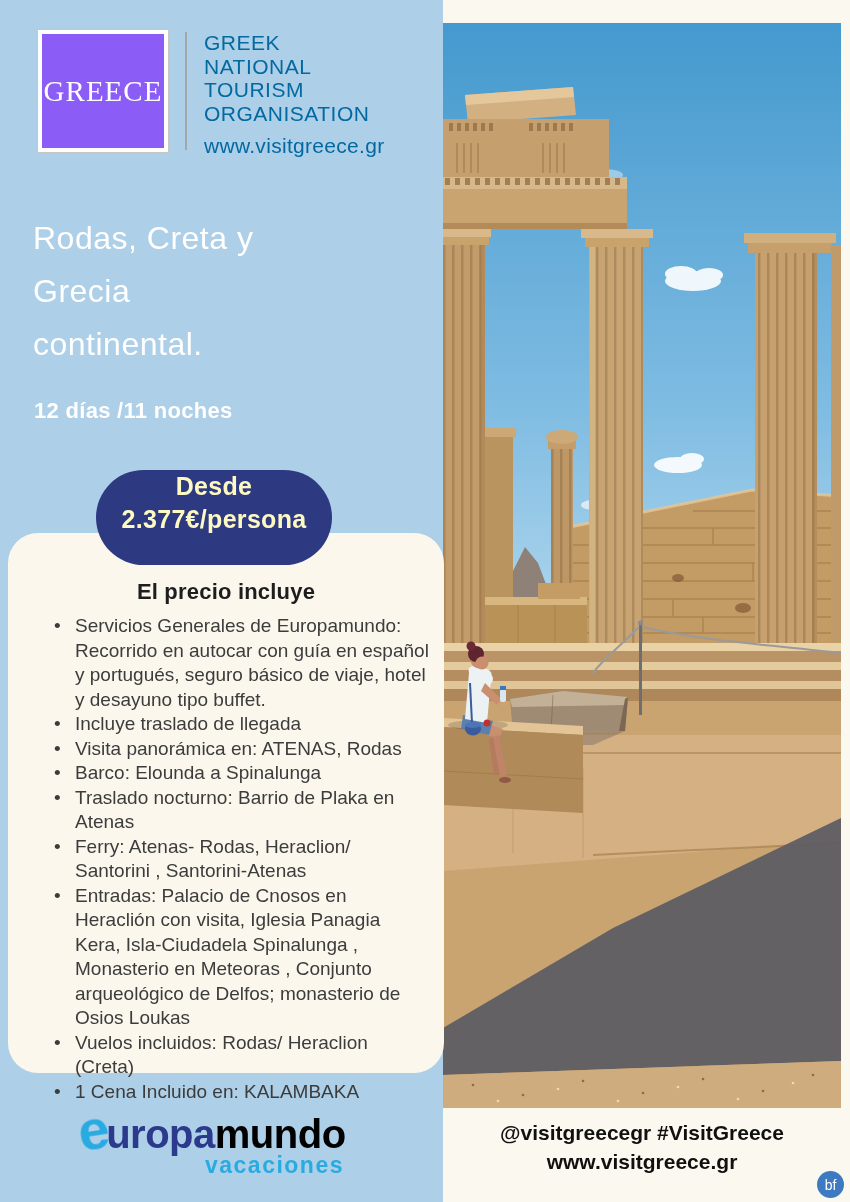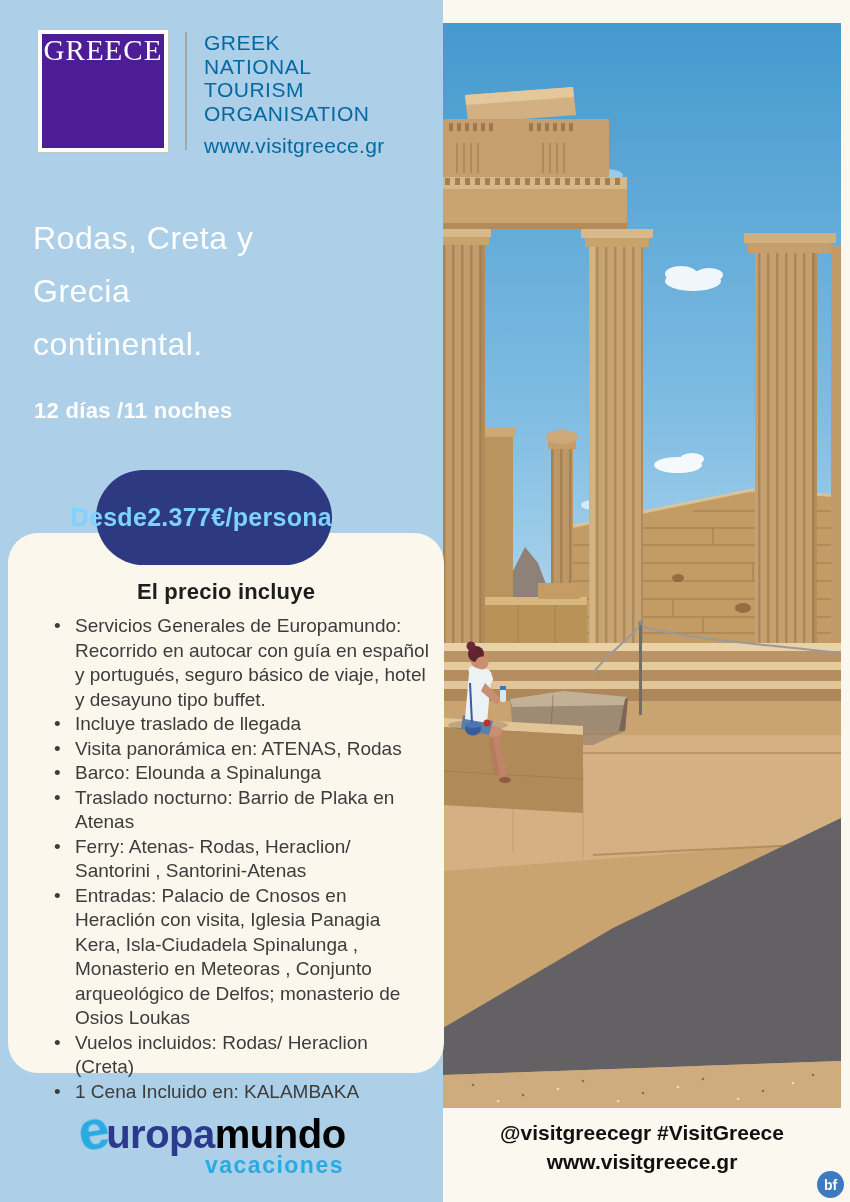--- a/index.html
+++ b/index.html
@@ -1,34 +1,34 @@
 <!DOCTYPE html>
 <html><head>
 <meta charset="utf-8">
 <style>
   html,body{margin:0;padding:0;background:#e8e8e8;}
   .page{position:relative;width:850px;height:1202px;background:#FBF8EF;overflow:hidden;
         font-family:"Liberation Sans",sans-serif;}
   
   .left-panel{position:absolute;left:0;top:0;width:443px;height:1202px;background:#ADCFE7;}
   .gnto{position:absolute;left:38px;top:30px;display:flex;align-items:flex-start;}
-  .greece-logo{width:130px;height:122px;background:#4c1d95;border:4px solid #fff;
-               outline:1px solid #C6C6C4;box-sizing:border-box;display:flex;
+  .greece-logo{width:130px;height:122px;background:#8b5cf6;border:4px solid #fff;
+               outline:1px solid #C6C6C4;box-sizing:border-box;display:flex;align-items:center;
                justify-content:center;}
   .greece-logo span{font-family:"Liberation Serif",serif;font-size:29px;color:#fff;letter-spacing:1px;}
   .gnto-divider{width:2px;height:118px;background:#A2A8A8;margin:2px 17px 0 17px;}
   .gnto-text{color:#0369a1;font-weight:normal;font-size:21px;line-height:23.5px;letter-spacing:.5px;padding-top:1px;}
   .gnto-url{margin-top:9px;font-size:21px;letter-spacing:.3px;}
   .title{position:absolute;left:33px;top:212px;font-size:32px;line-height:53px;color:#fff;
          font-weight:400;letter-spacing:.5px;}
   .duration{position:absolute;left:34px;top:398px;font-size:22px;font-weight:bold;color:#fff;letter-spacing:.3px;}
   
   .pill{position:absolute;left:96px;top:470px;width:236px;height:95px;background:#2D3A81;
-        border-radius:48px;color:#7dd3fc;display:flex;flex-direction:row;align-items:center;
-        justify-content:flex-end;z-index:3;}
+        border-radius:48px;color:#fef9c3;display:flex;flex-direction:column;align-items:center;
+        justify-content:flex-start;z-index:3;}
   .pill div{font-size:25px;font-weight:bold;line-height:33px;letter-spacing:.3px;}
   
   .card{position:absolute;left:8px;top:533px;width:436px;height:540px;background:#FBF7ED;
         border-radius:30px;z-index:2;box-sizing:border-box;}
   .card-heading{margin-top:46px;text-align:center;font-size:22px;font-weight:bold;color:#1E1E1E;letter-spacing:.2px;}
   .card ul{margin:9px 0 0 0;padding:0 14px 0 44px;list-style:none;}
   .card li{position:relative;font-size:19px;line-height:24.5px;color:#3C3C3C;margin-left:23px;}
   .card li::before{content:"\2022";position:absolute;left:-21px;top:0;color:#3C3C3C;}
   
   .europamundo{position:absolute;left:78px;top:1106px;width:268px;z-index:2;}
@@ -39,21 +39,21 @@
   .em-mundo{font-size:40px;font-weight:bold;color:#000000;letter-spacing:-.5px;}
   .em-vac{text-align:right;font-size:23px;font-weight:bold;color:#29ABE2;margin-top:-2px;
           letter-spacing:1.5px;padding-right:2px;}
   
   .photo{position:absolute;left:443px;top:23px;width:398px;height:1085px;}
   .photo svg{display:block;}
   
   .social{position:absolute;left:443px;top:1118px;width:398px;text-align:center;color:#101010;
           font-weight:bold;font-size:21px;line-height:29px;}
   .bf{position:absolute;left:817px;top:1171px;width:27px;height:27px;border-radius:50%;
-      background:#3D7AC0;color:#fff;font-size:14px;font-weight:bold;display:flex;
+      background:#3D7AC0;color:#fff;font-size:14px;font-weight:normal;display:flex;
       align-items:center;justify-content:center;z-index:4;}
 </style>
 </head>
 <body>
 
 <div class="page">
 
   <div class="left-panel">
 
     <div class="gnto">

